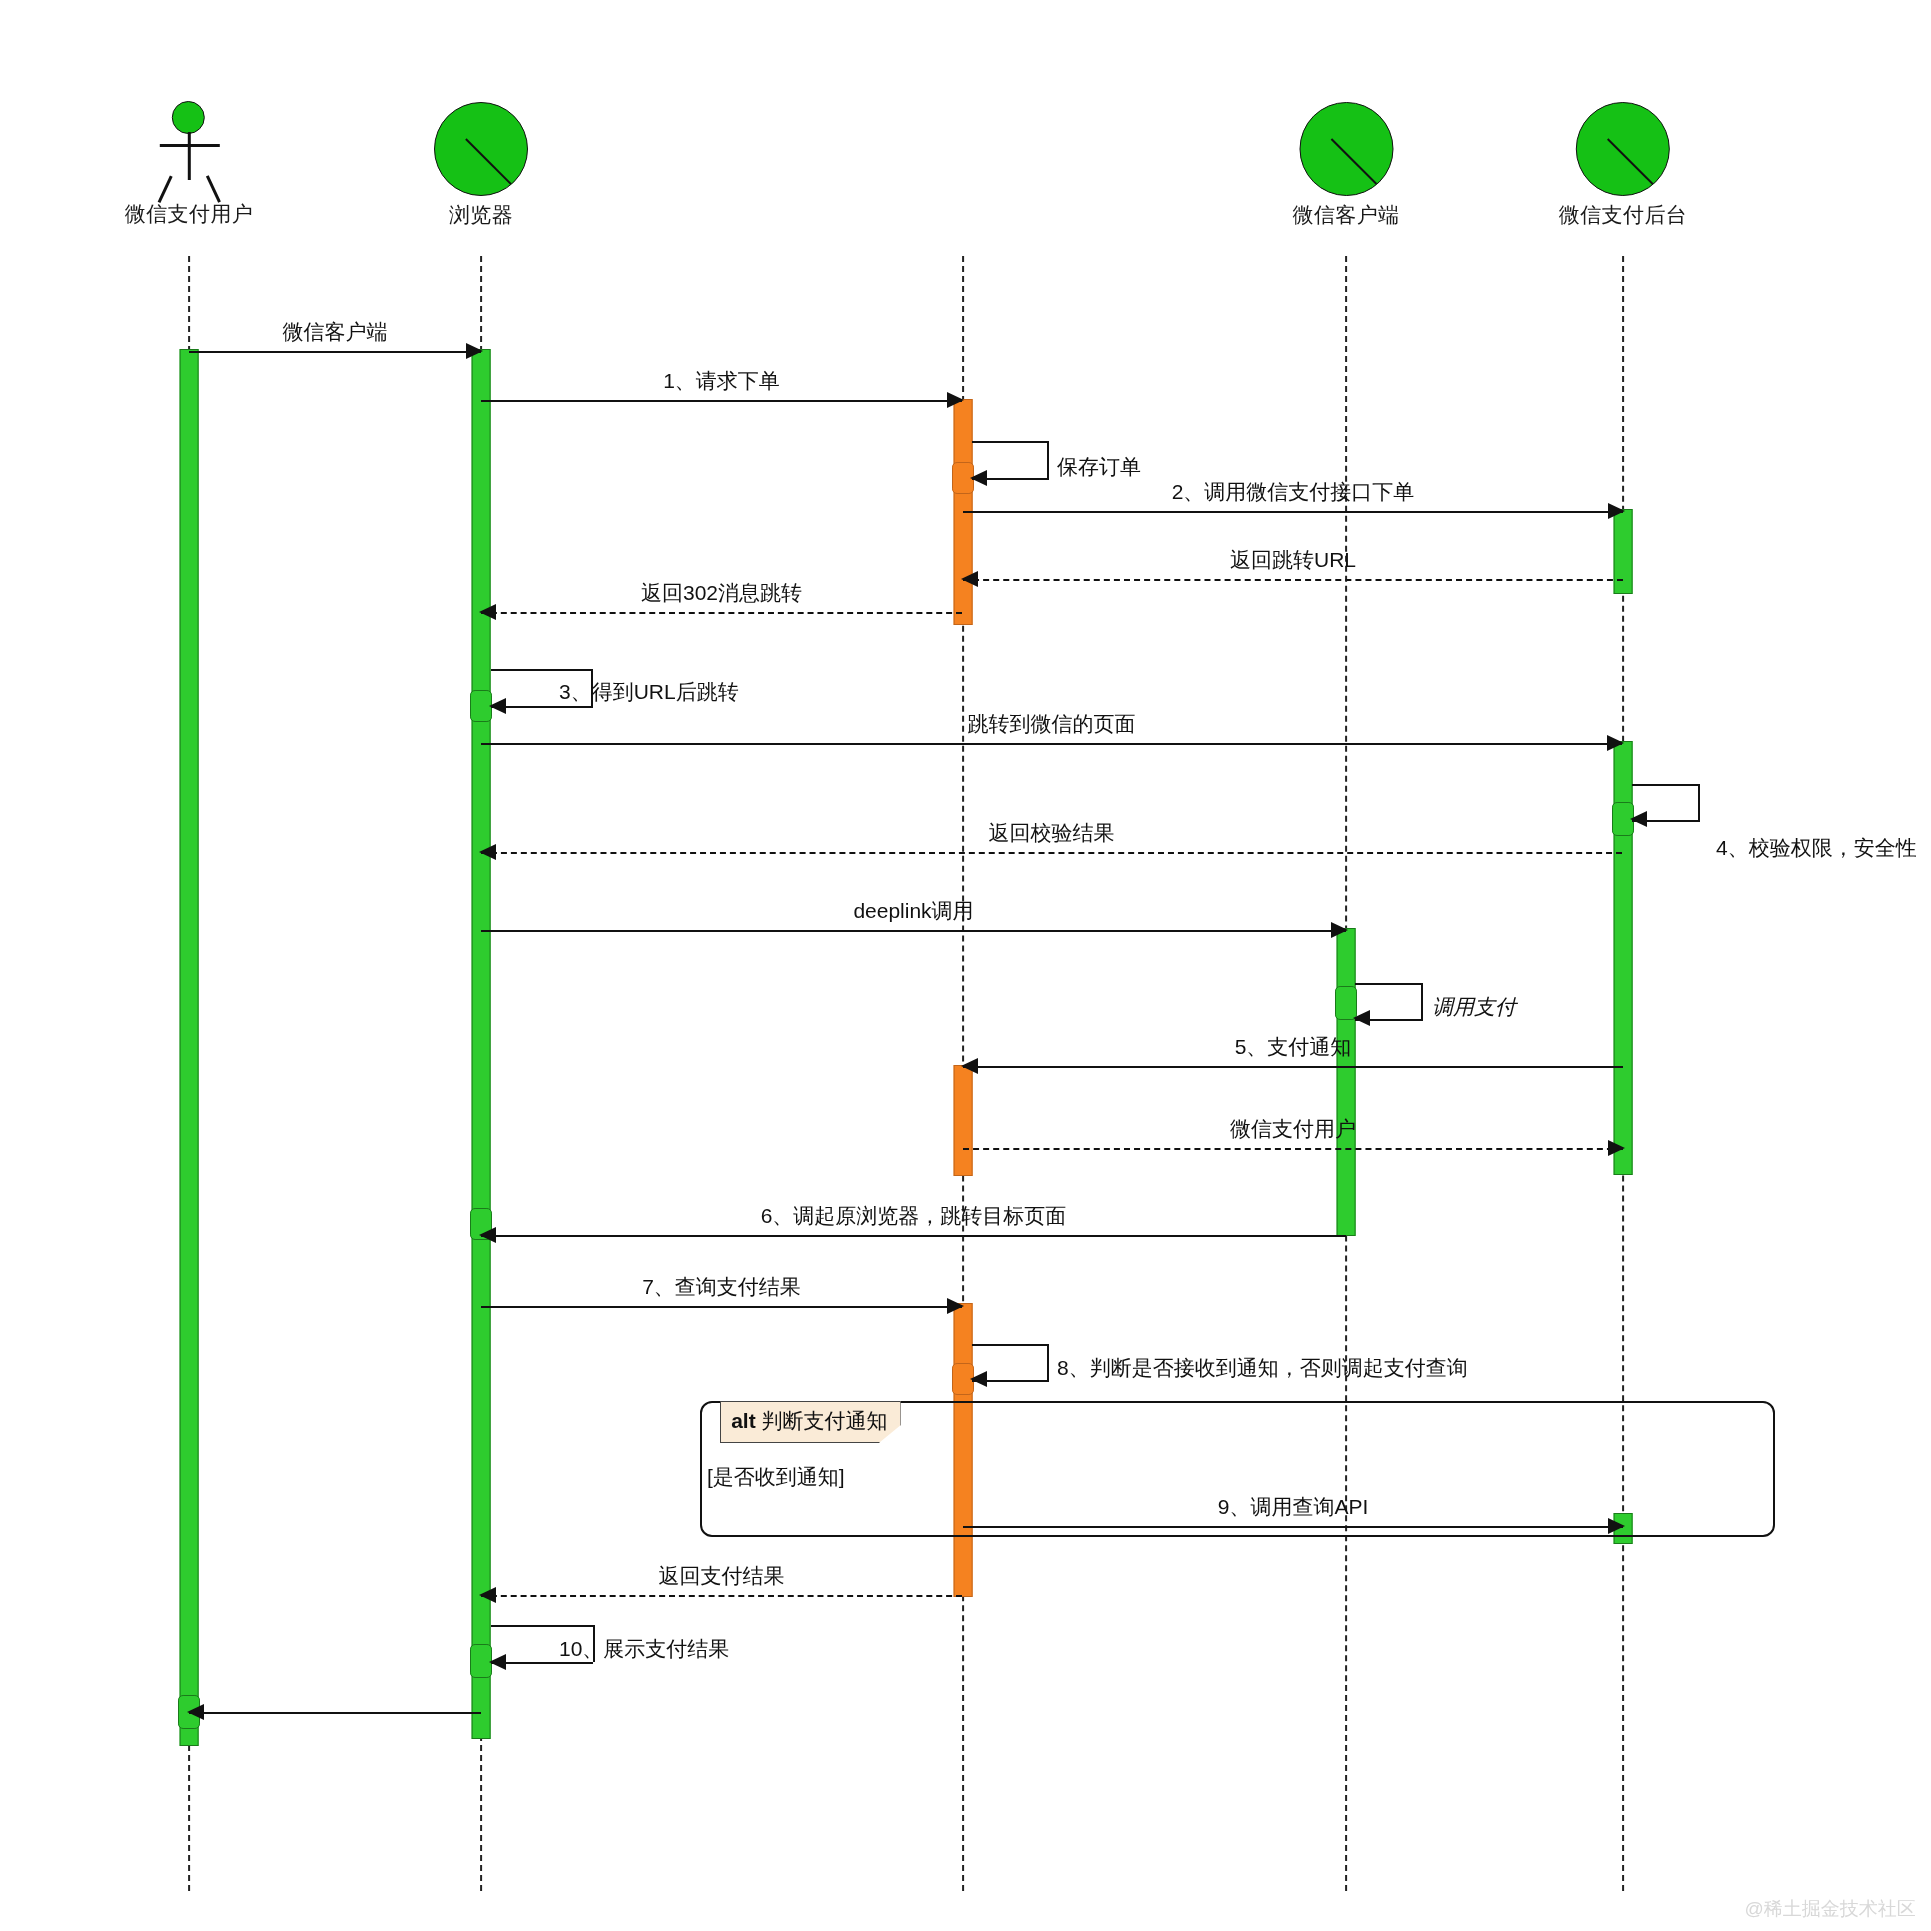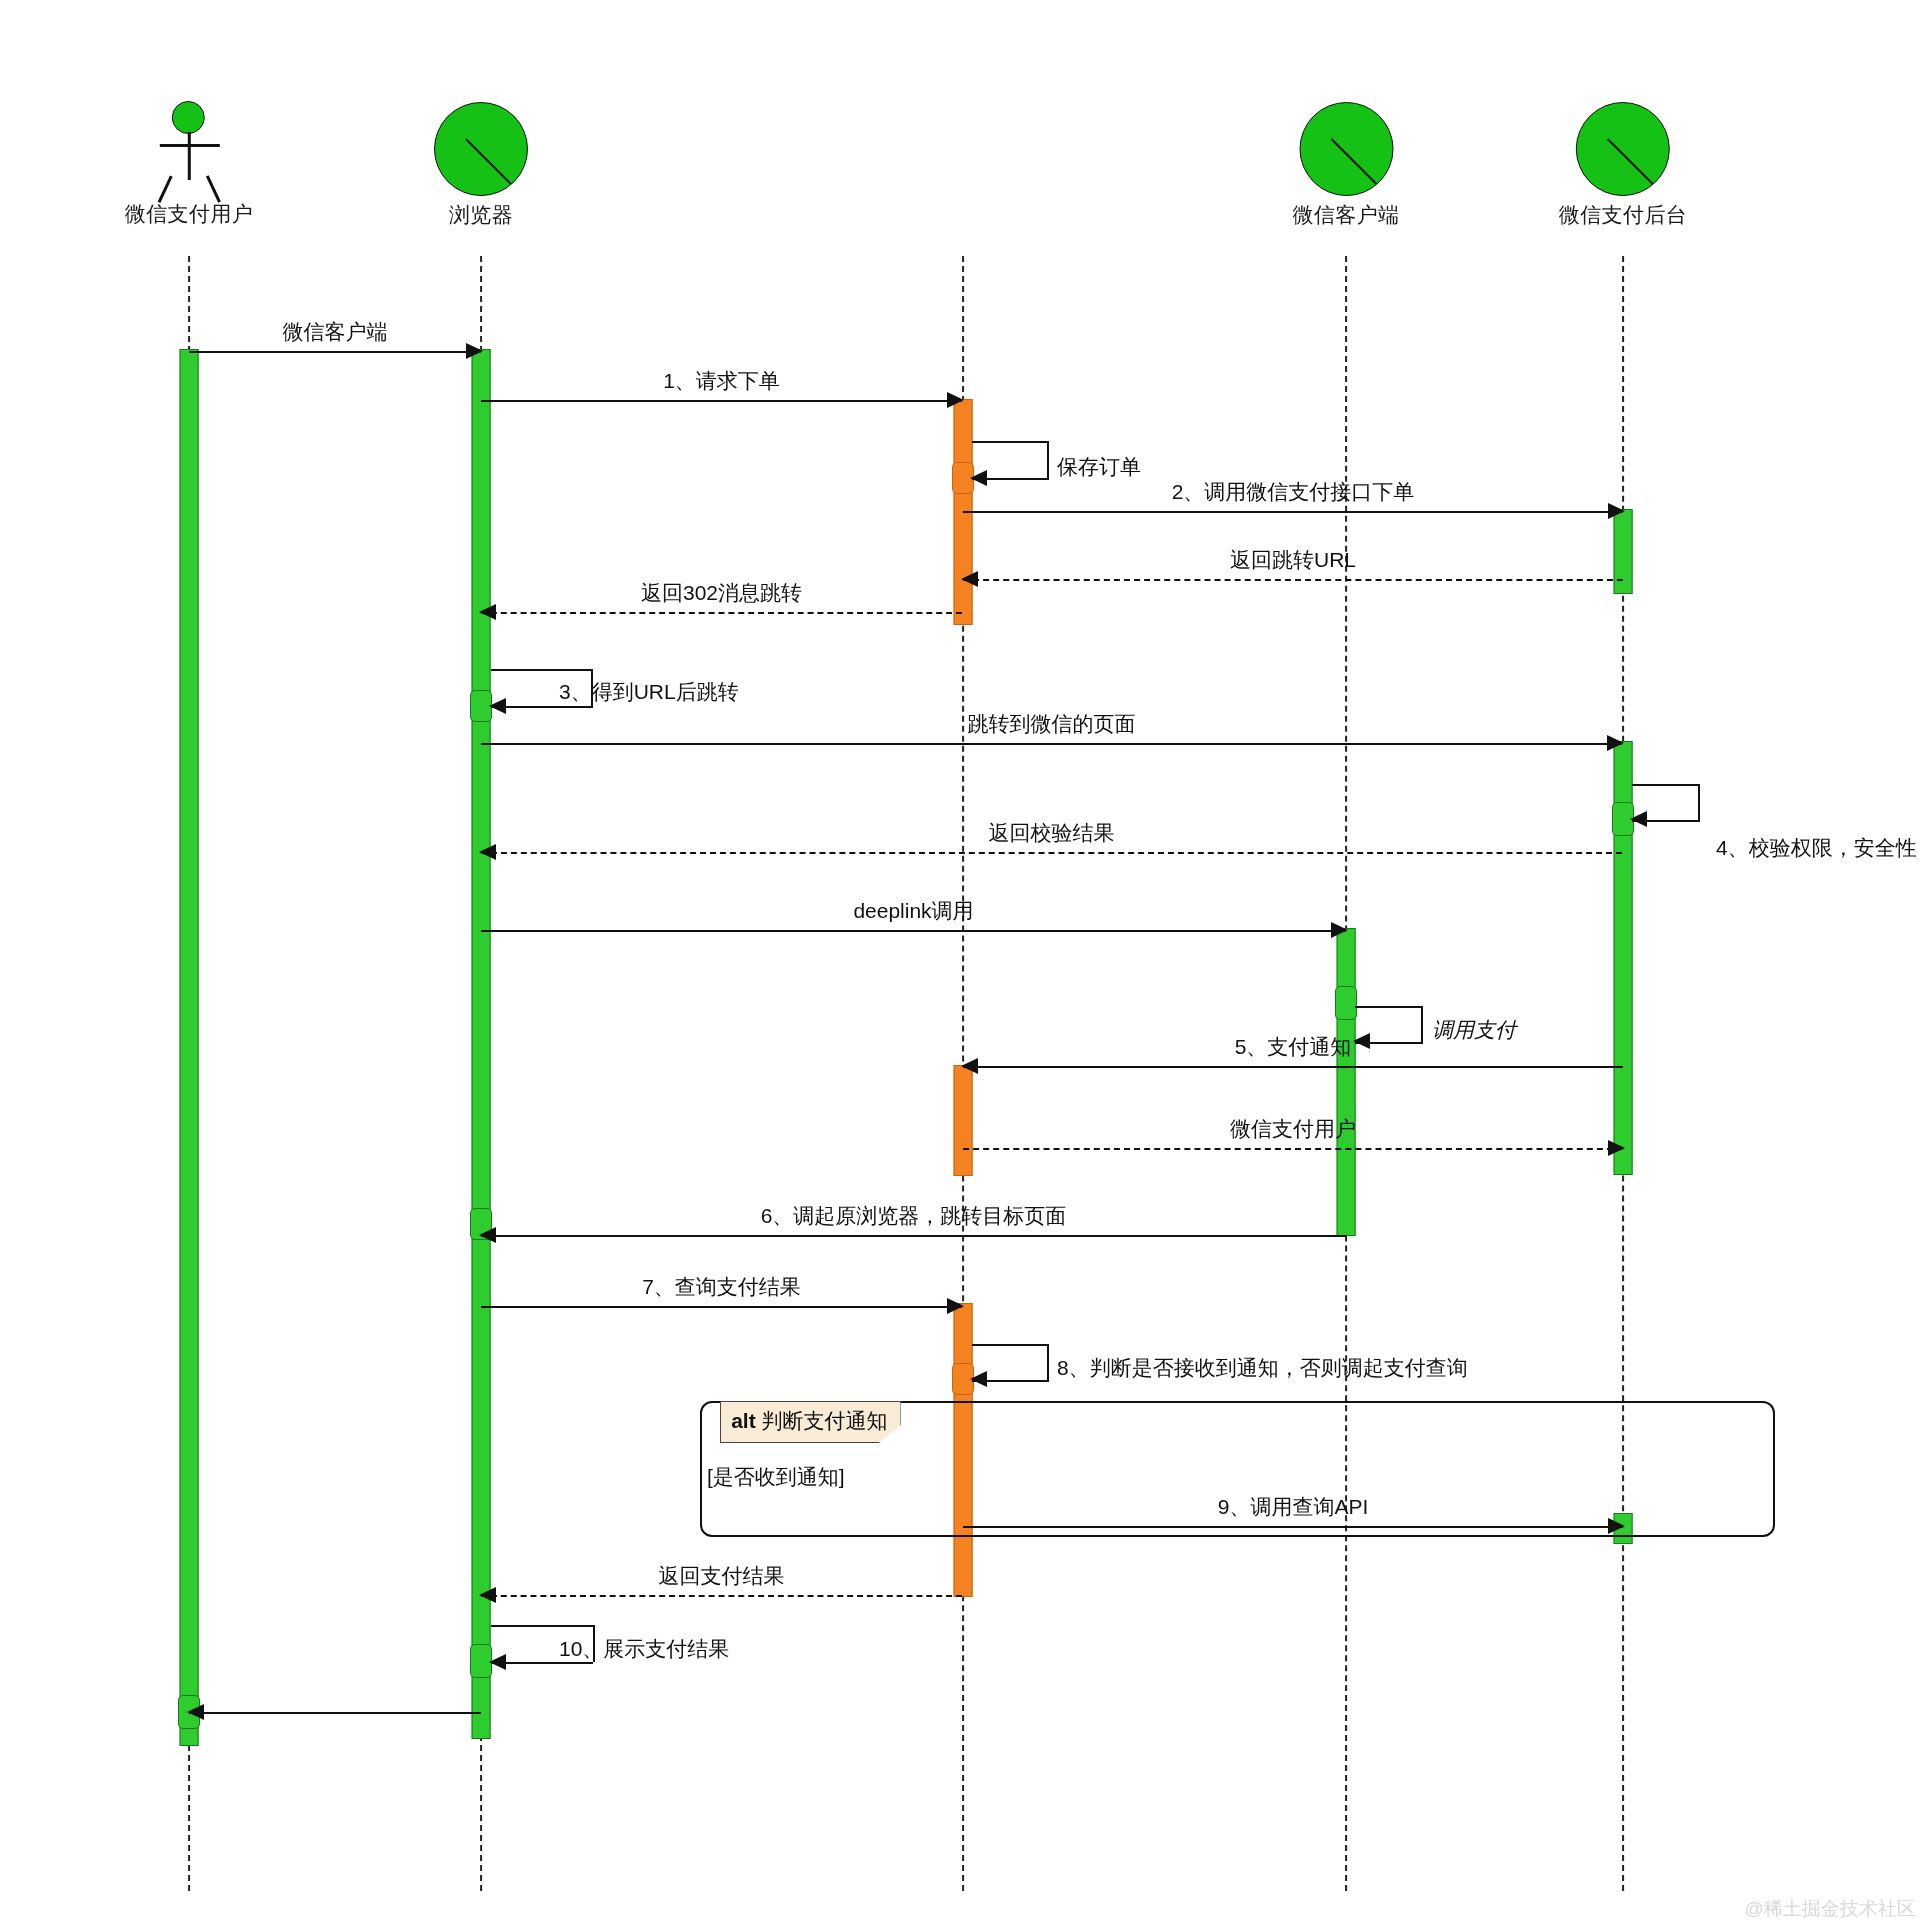--- a/index.html
+++ b/index.html
@@ -234,21 +234,21 @@
       <div class="head left"></div>
     <div class="lbl">返回校验结果</div>
   </div>
 
   <div class="msg" style="left:481px;width:865px;top:930px;">
     <div class="line"></div>
       <div class="head right"></div>
     <div class="lbl">deeplink调用</div>
   </div>
 
-  <div class="selfmsg" style="left:1355px;top:1006px;width:68px;height:32px;font-style:italic;">
+  <div class="selfmsg" style="left:1355px;top:983px;width:68px;height:32px;font-style:italic;">
     <div class="top" style="width:68px;top:0;"></div>
     <div class="side" style="height:36px;"></div>
     <div class="bot" style="width:68px;top:36px;"></div>
     <div class="head" style="top:27px;"></div>
     <div class="lbl" style="left:77px;top:10.2px;">调用支付</div>
   </div>
 
   <div class="msg" style="left:963px;width:660px;top:1066px;">
     <div class="line"></div>
       <div class="head left"></div>

